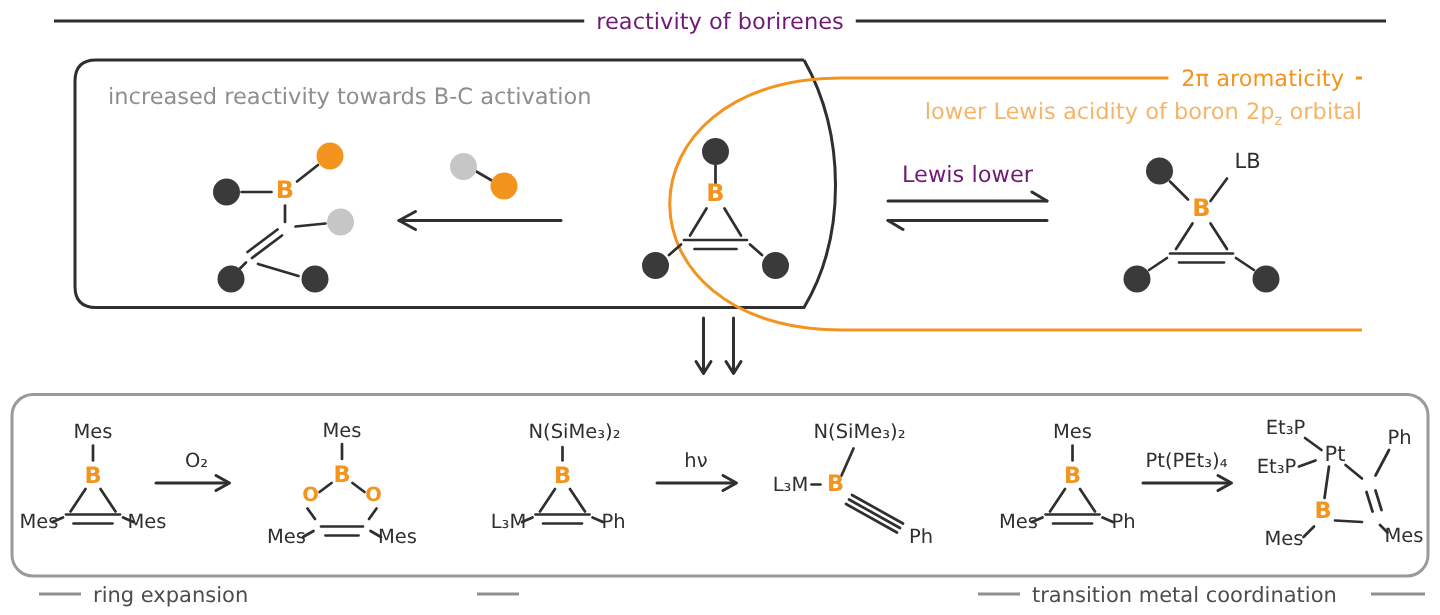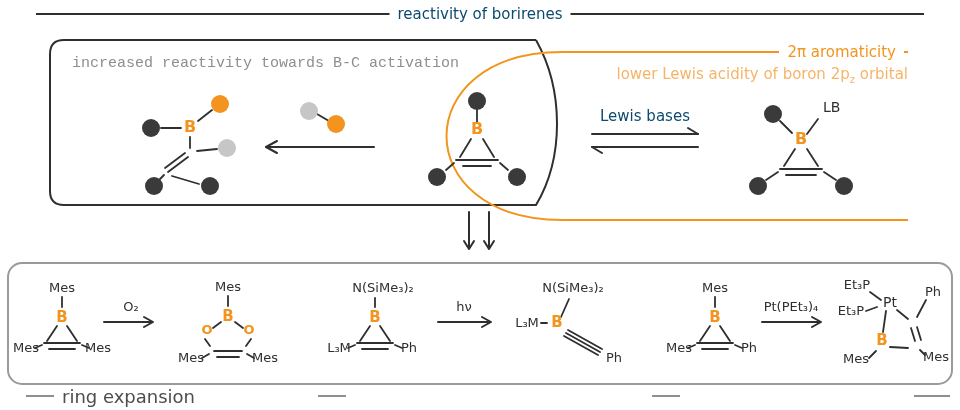--- a/index.html
+++ b/index.html
@@ -1,23 +1,23 @@
 <!DOCTYPE html>
 <html><head>
 <meta charset="utf-8">
 <style>
   html,body{margin:0;padding:0;background:#fff;}
   .stage{position:relative;width:960px;height:410px;background:#fff;font-family:"DejaVu Sans",sans-serif;overflow:hidden;}
   .stage svg{position:absolute;left:0;top:0;z-index:1;}
-  .lbl{position:absolute;z-index:2;font-size:15px;line-height:18px;color:#0c4a6e;white-space:nowrap;}
+  .lbl{position:absolute;z-index:2;font-size:15px;line-height:18px;color:#701a75;white-space:nowrap;}
   .mask{background:#fff;padding:0 8px;}
   .orange{color:#f2941e;}
   .orange-light{color:#f6b469;}
-  .gray{color:#8e8e8e;font-family:Liberation Mono, monospace;}
-  .bottom-label{font-size:18px;color:#4d4d4d;}
+  .gray{color:#8e8e8e;}
+  .bottom-label{font-size:14px;color:#4d4d4d;}
   sub{font-size:10px;}
   .frame-dark{stroke:#2f2f2f;stroke-width:2;fill:none;}
   .frame-orange{stroke:#f2941e;stroke-width:2;fill:none;}
   .frame-gray{stroke:#9a9a9a;stroke-width:2;fill:none;}
   .bond{stroke:#2f2f2f;stroke-width:1.8;fill:none;stroke-linecap:round;}
   .arrow{stroke:#2f2f2f;stroke-width:2;fill:none;stroke-linecap:round;stroke-linejoin:round;}
   .dash{stroke:#8f8f8f;stroke-width:2;}
   text{font-family:"DejaVu Sans",sans-serif;fill:#2f2f2f;font-size:13px;}
   .atomB{font-size:16px;font-weight:bold;fill:#f2941e;}
   .atomB15{font-size:15px;font-weight:bold;fill:#f2941e;}
@@ -223,17 +223,18 @@
   </g>
 </svg>
 
 <div class="lbl mask" style="left:50%;top:5px;transform:translateX(-50%);">reactivity of borirenes</div>
 
 <div class="lbl gray" style="left:72px;top:55px;">increased reactivity towards B-C activation</div>
 
 <div class="lbl mask orange" style="right:56px;top:43px;">2π aromaticity</div>
 <div class="lbl orange-light" style="right:52px;top:65px;"><span>lower Lewis acidity of boron 2p</span><sub>z</sub><span> orbital</span></div>
 
-<div class="lbl" style="left:592px;top:107px;width:106px;text-align:center;">Lewis bases</div>
+<div class="lbl" style="left:592px;top:107px;width:106px;text-align:center;">Lewis lower</div>
 
 <div class="lbl bottom-label" style="left:62px;top:388px;">ring expansion</div>
+<div class="lbl bottom-label" style="left:688px;top:388px;">transition metal coordination</div>
 
 </div>
 
 </body></html>

